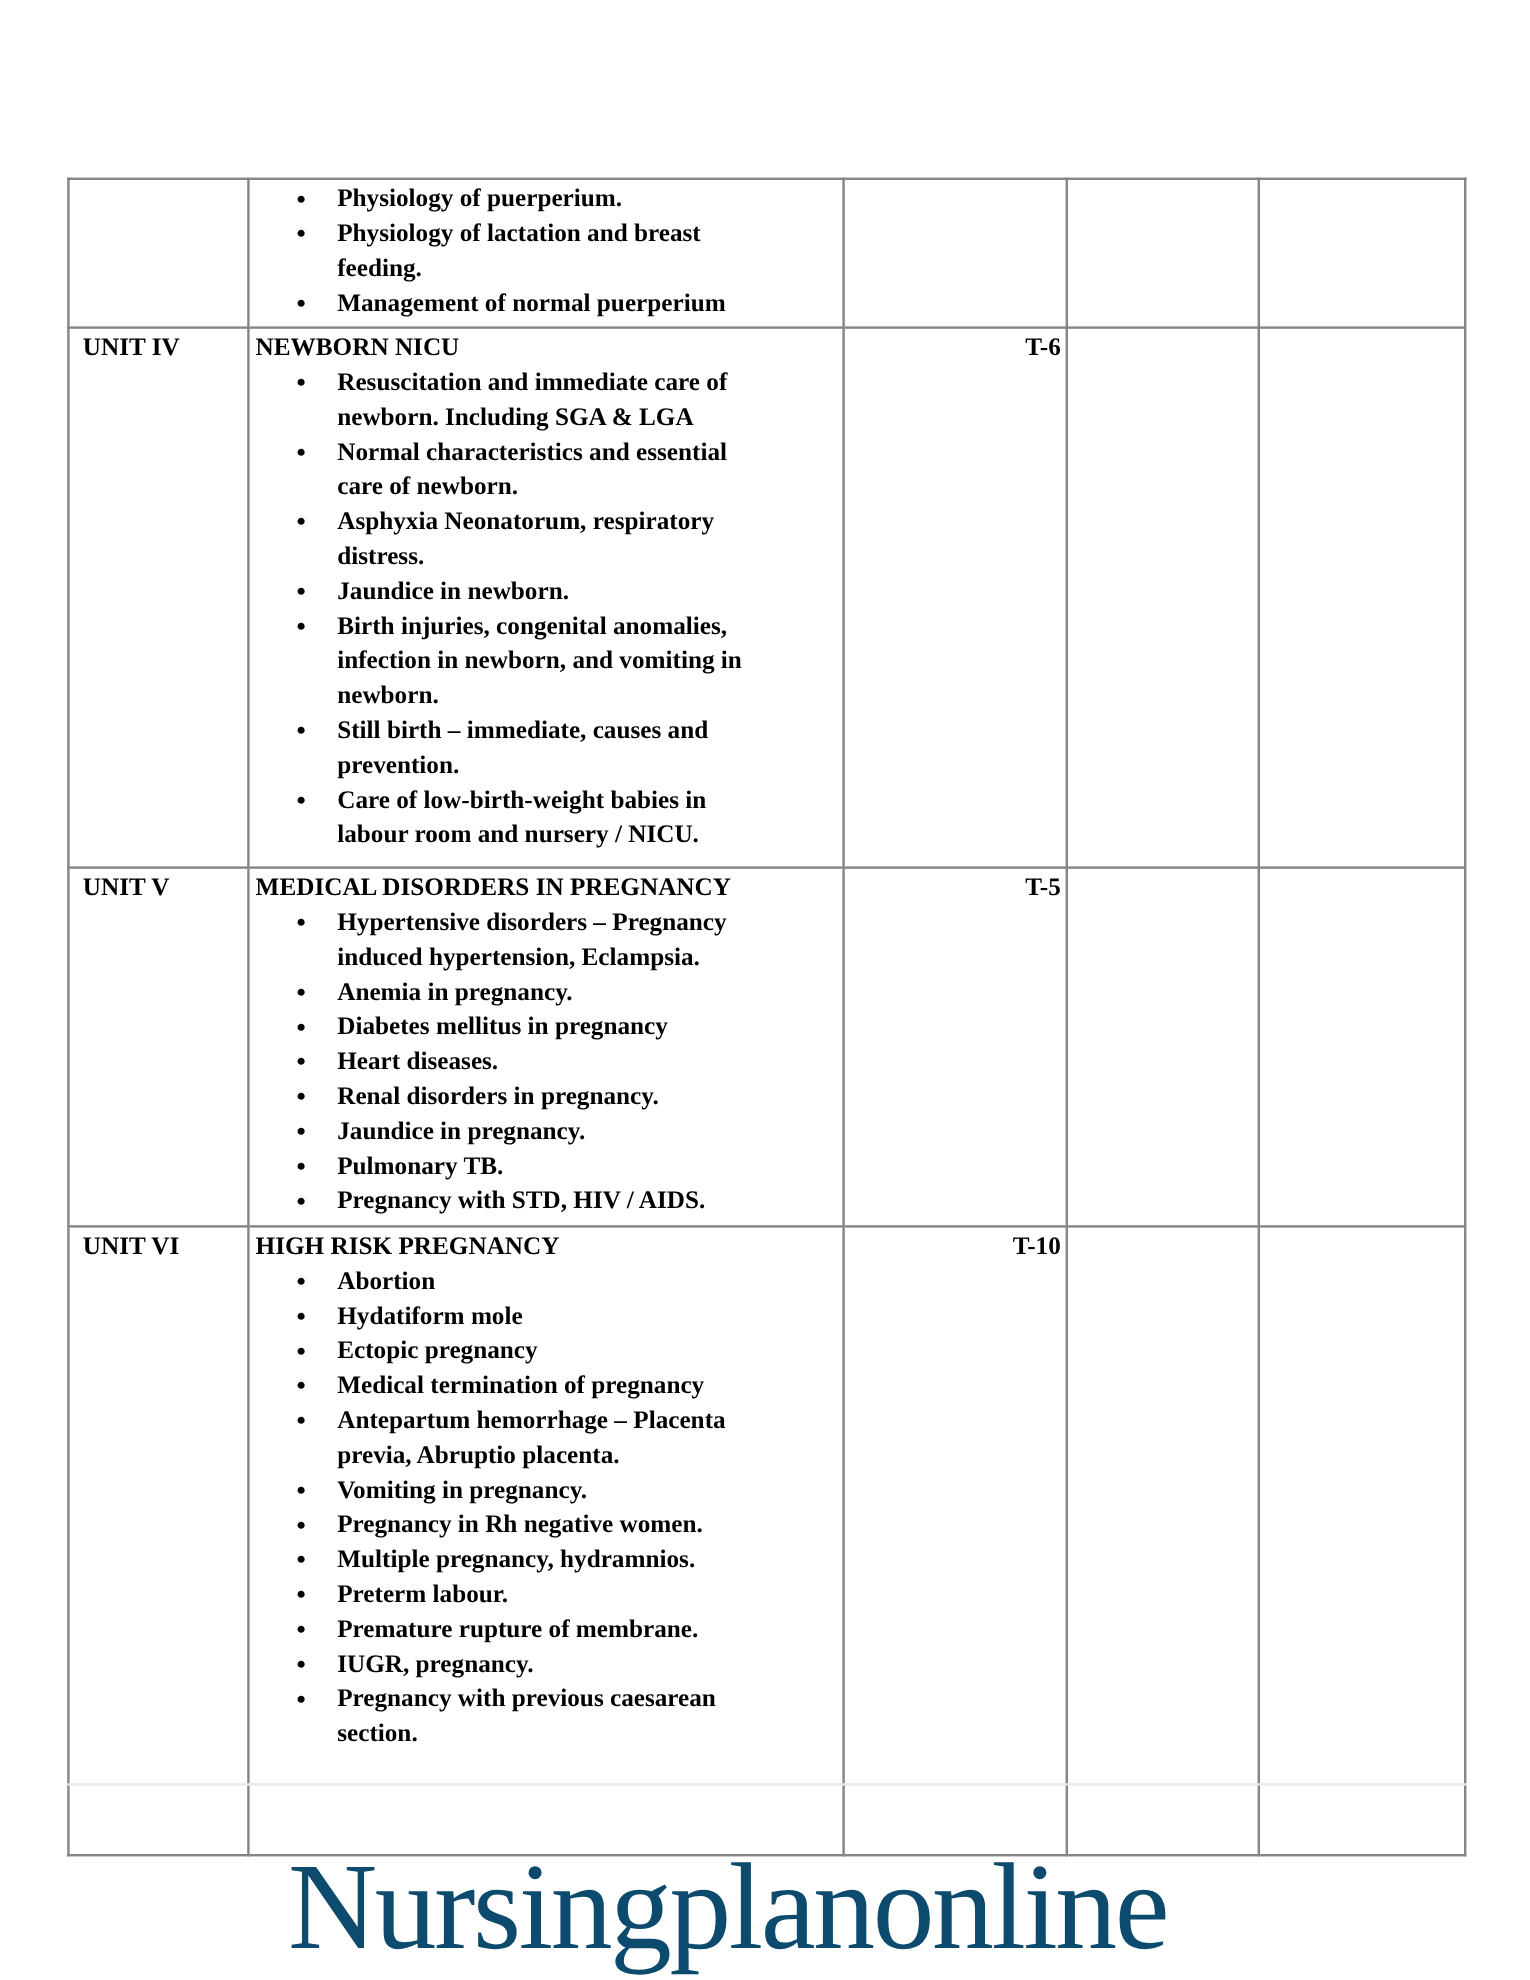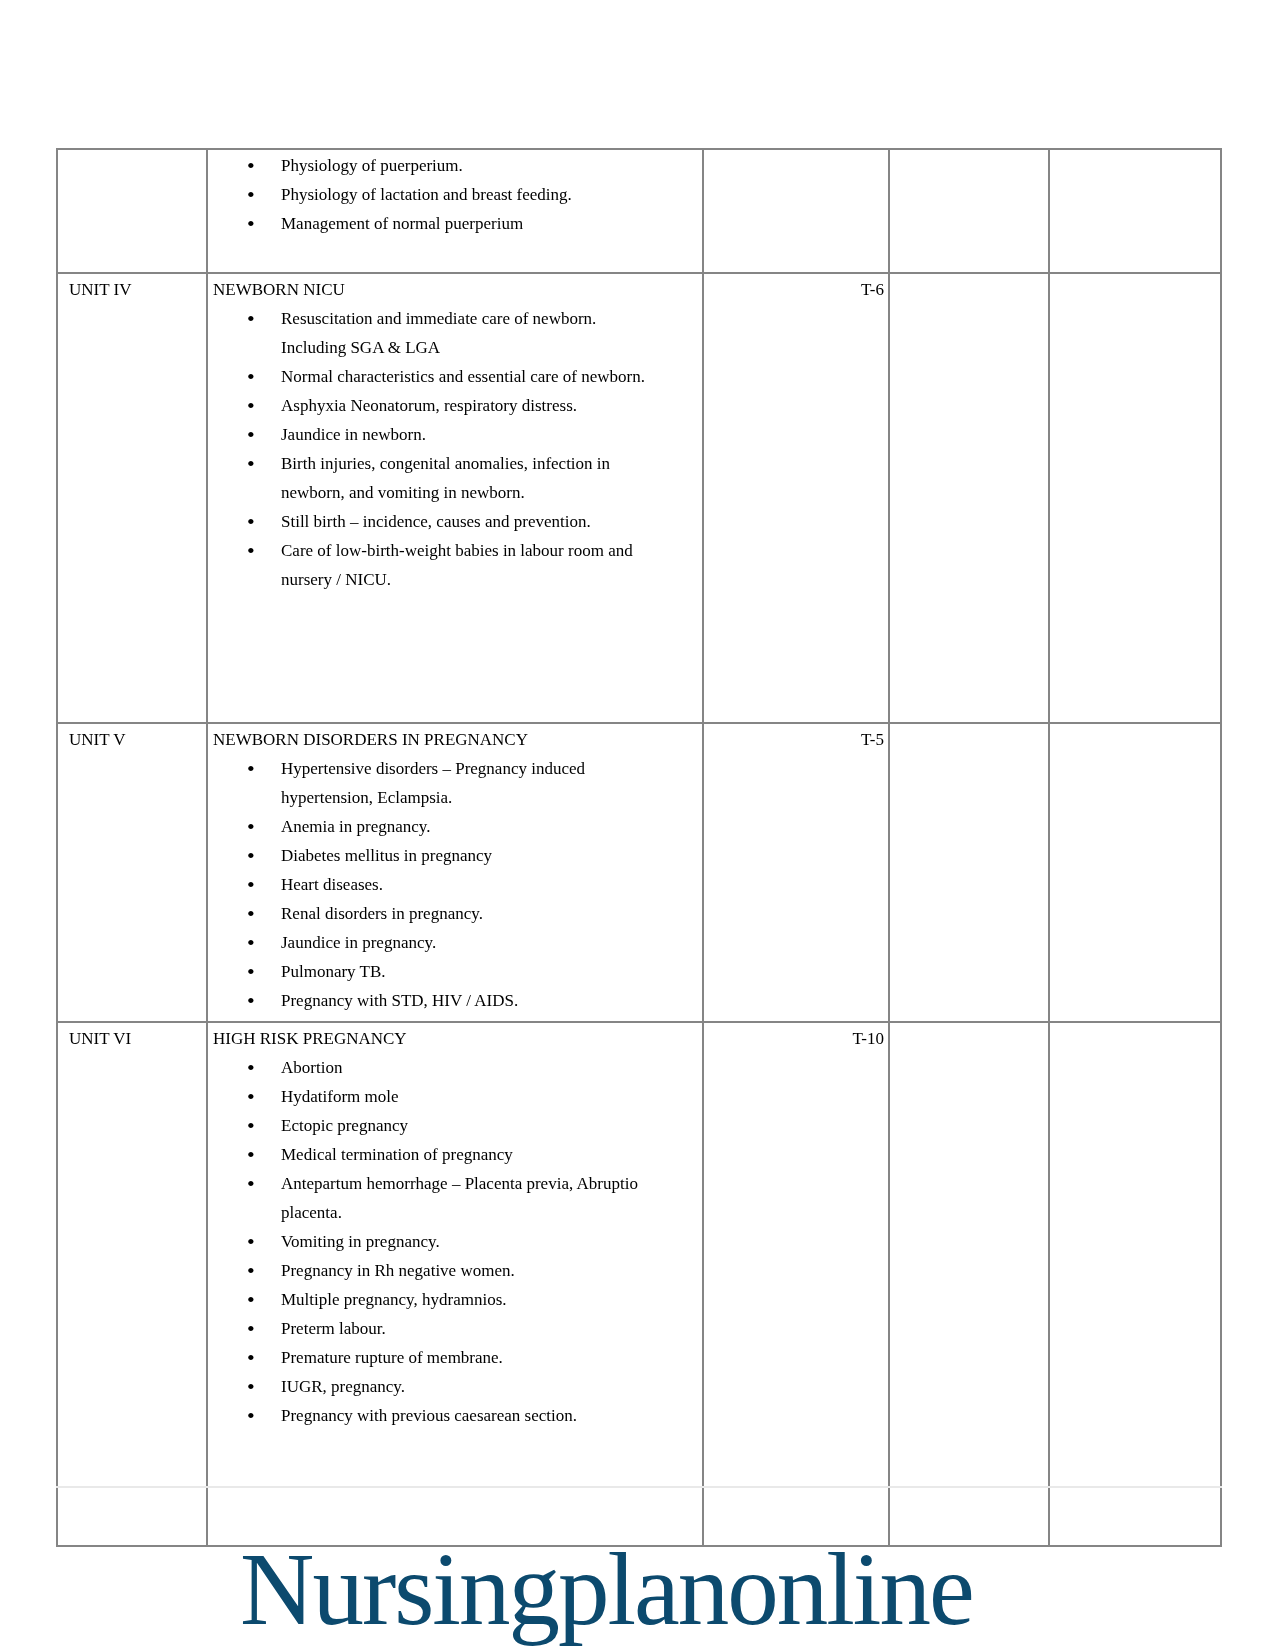--- a/index.html
+++ b/index.html
@@ -7,21 +7,21 @@
     width:1275px;height:1650px;background:#ffffff;overflow:hidden;position:relative;
     font-family:"Liberation Serif", serif;color:#000;
   }
   .syllabus-table{
     position:absolute;left:56px;top:148px;width:1164px;
     border-collapse:collapse;table-layout:fixed;
   }
   .syllabus-table td{
     border:2px solid #858585;
     vertical-align:top;
-    font-size:17px;line-height:29px;
+    font-size:21px;line-height:29px;font-weight:bold;
   }
   tbody tr:nth-child(1){height:124px;}
   tbody tr:nth-child(2){height:450px;margin-left:24px;}
   tbody tr:nth-child(3){height:299px;}
   tbody tr:nth-child(4){height:524px;}
   .unit-cell{padding:1px 4px 0 11px;}
   .content-cell{padding:1px 56px 0 5px;}
   .content-title{margin:0;}
   ul.bullets{margin:0;padding:0 0 0 68px;list-style:none;}
   ul.bullets li{position:relative;}
@@ -81,37 +81,37 @@
         <span class="unit-label">UNIT IV</span>
       </td>
       <td class="content-cell">
         <div class="content-title">NEWBORN NICU</div>
         <ul class="bullets">
               <li>Resuscitation and immediate care of newborn. Including SGA &amp; LGA</li>
               <li>Normal characteristics and essential care of newborn.</li>
               <li>Asphyxia Neonatorum, respiratory distress.</li>
               <li>Jaundice in newborn.</li>
               <li>Birth injuries, congenital anomalies, infection in newborn, and vomiting in newborn.</li>
-              <li>Still birth – incidence, causes and prevention.</li>
+              <li>Still birth – immediate, causes and prevention.</li>
               <li>Care of low-birth-weight babies in labour room and nursery / NICU.</li>
             </ul>
       </td>
       <td class="hours-cell">
         <span class="hours-label">T-6</span>
       </td>
       <td class="empty-cell"></td>
       <td class="empty-cell"></td>
     </tr>
 
     <tr>
       <td class="unit-cell">
         <span class="unit-label">UNIT V</span>
       </td>
       <td class="content-cell">
-        <div class="content-title">NEWBORN DISORDERS IN PREGNANCY</div>
+        <div class="content-title">MEDICAL DISORDERS IN PREGNANCY</div>
         <ul class="bullets">
               <li>Hypertensive disorders – Pregnancy induced hypertension, Eclampsia.</li>
               <li>Anemia in pregnancy.</li>
               <li>Diabetes mellitus in pregnancy</li>
               <li>Heart diseases.</li>
               <li>Renal disorders in pregnancy.</li>
               <li>Jaundice in pregnancy.</li>
               <li>Pulmonary TB.</li>
               <li>Pregnancy with STD, HIV / AIDS.</li>
             </ul>

